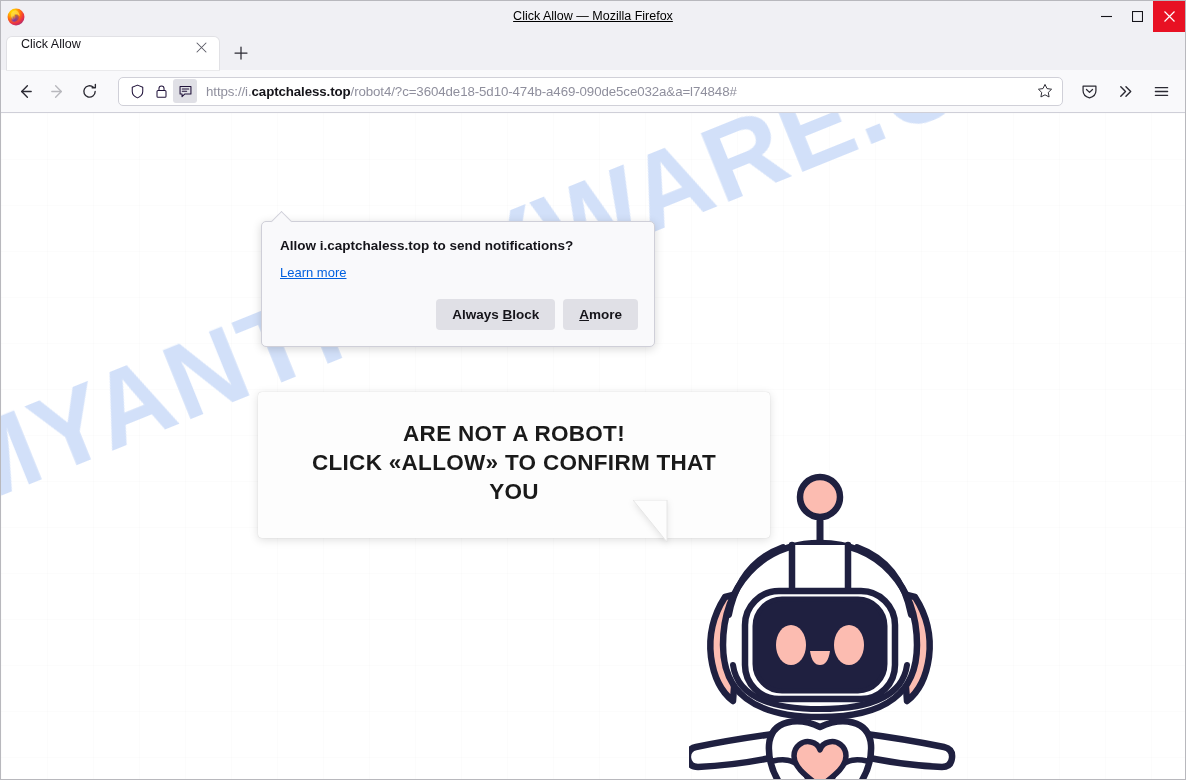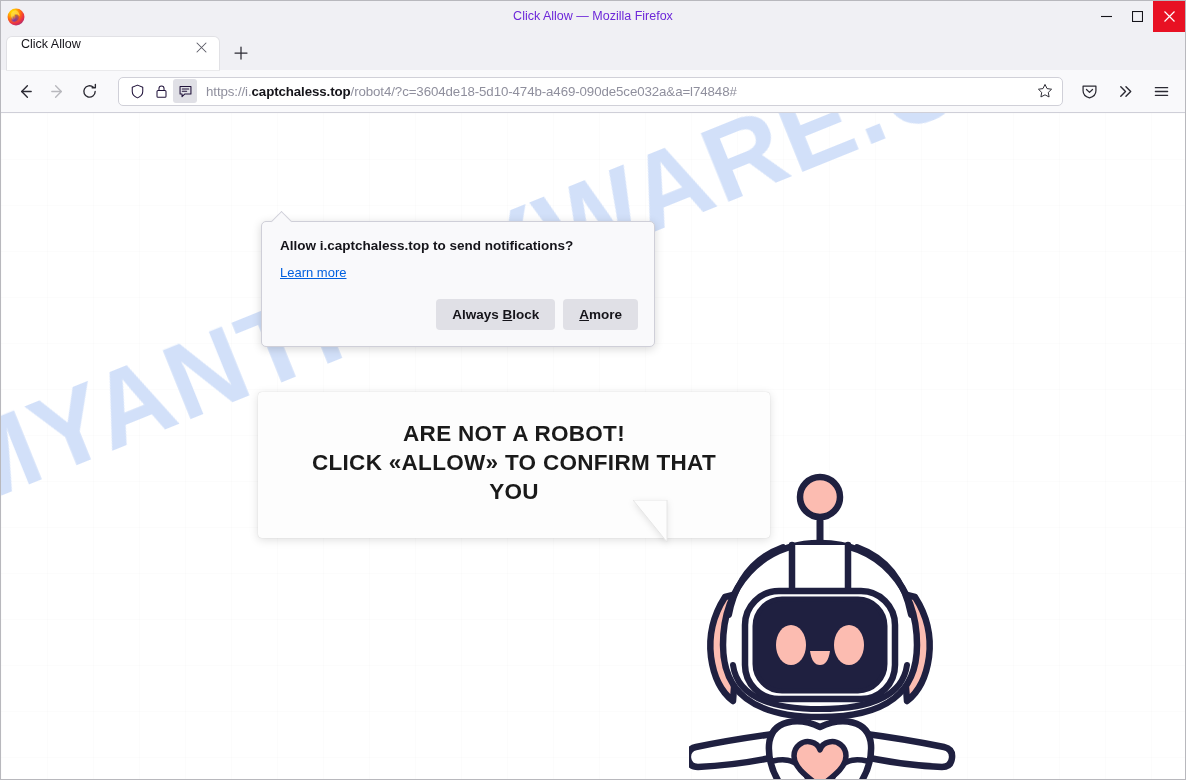--- a/index.html
+++ b/index.html
@@ -36,23 +36,24 @@
     height: 18px;
     margin-left: 6px;
     flex: 0 0 auto;
     position: relative;
   }
   .win-title {
     position: absolute;
     left: 0; right: 0;
     text-align: center;
     font-size: 12.5px;
-    color: #6d28d9;
+    color: #000000;
     line-height: 31px;
     pointer-events: none;
+    text-decoration: underline;
   }
   .win-controls {
     margin-left: auto;
     display: flex;
     align-items: stretch;
     height: 31px;
     z-index: 3;
   }
   .win-btn {
     width: 31px;

